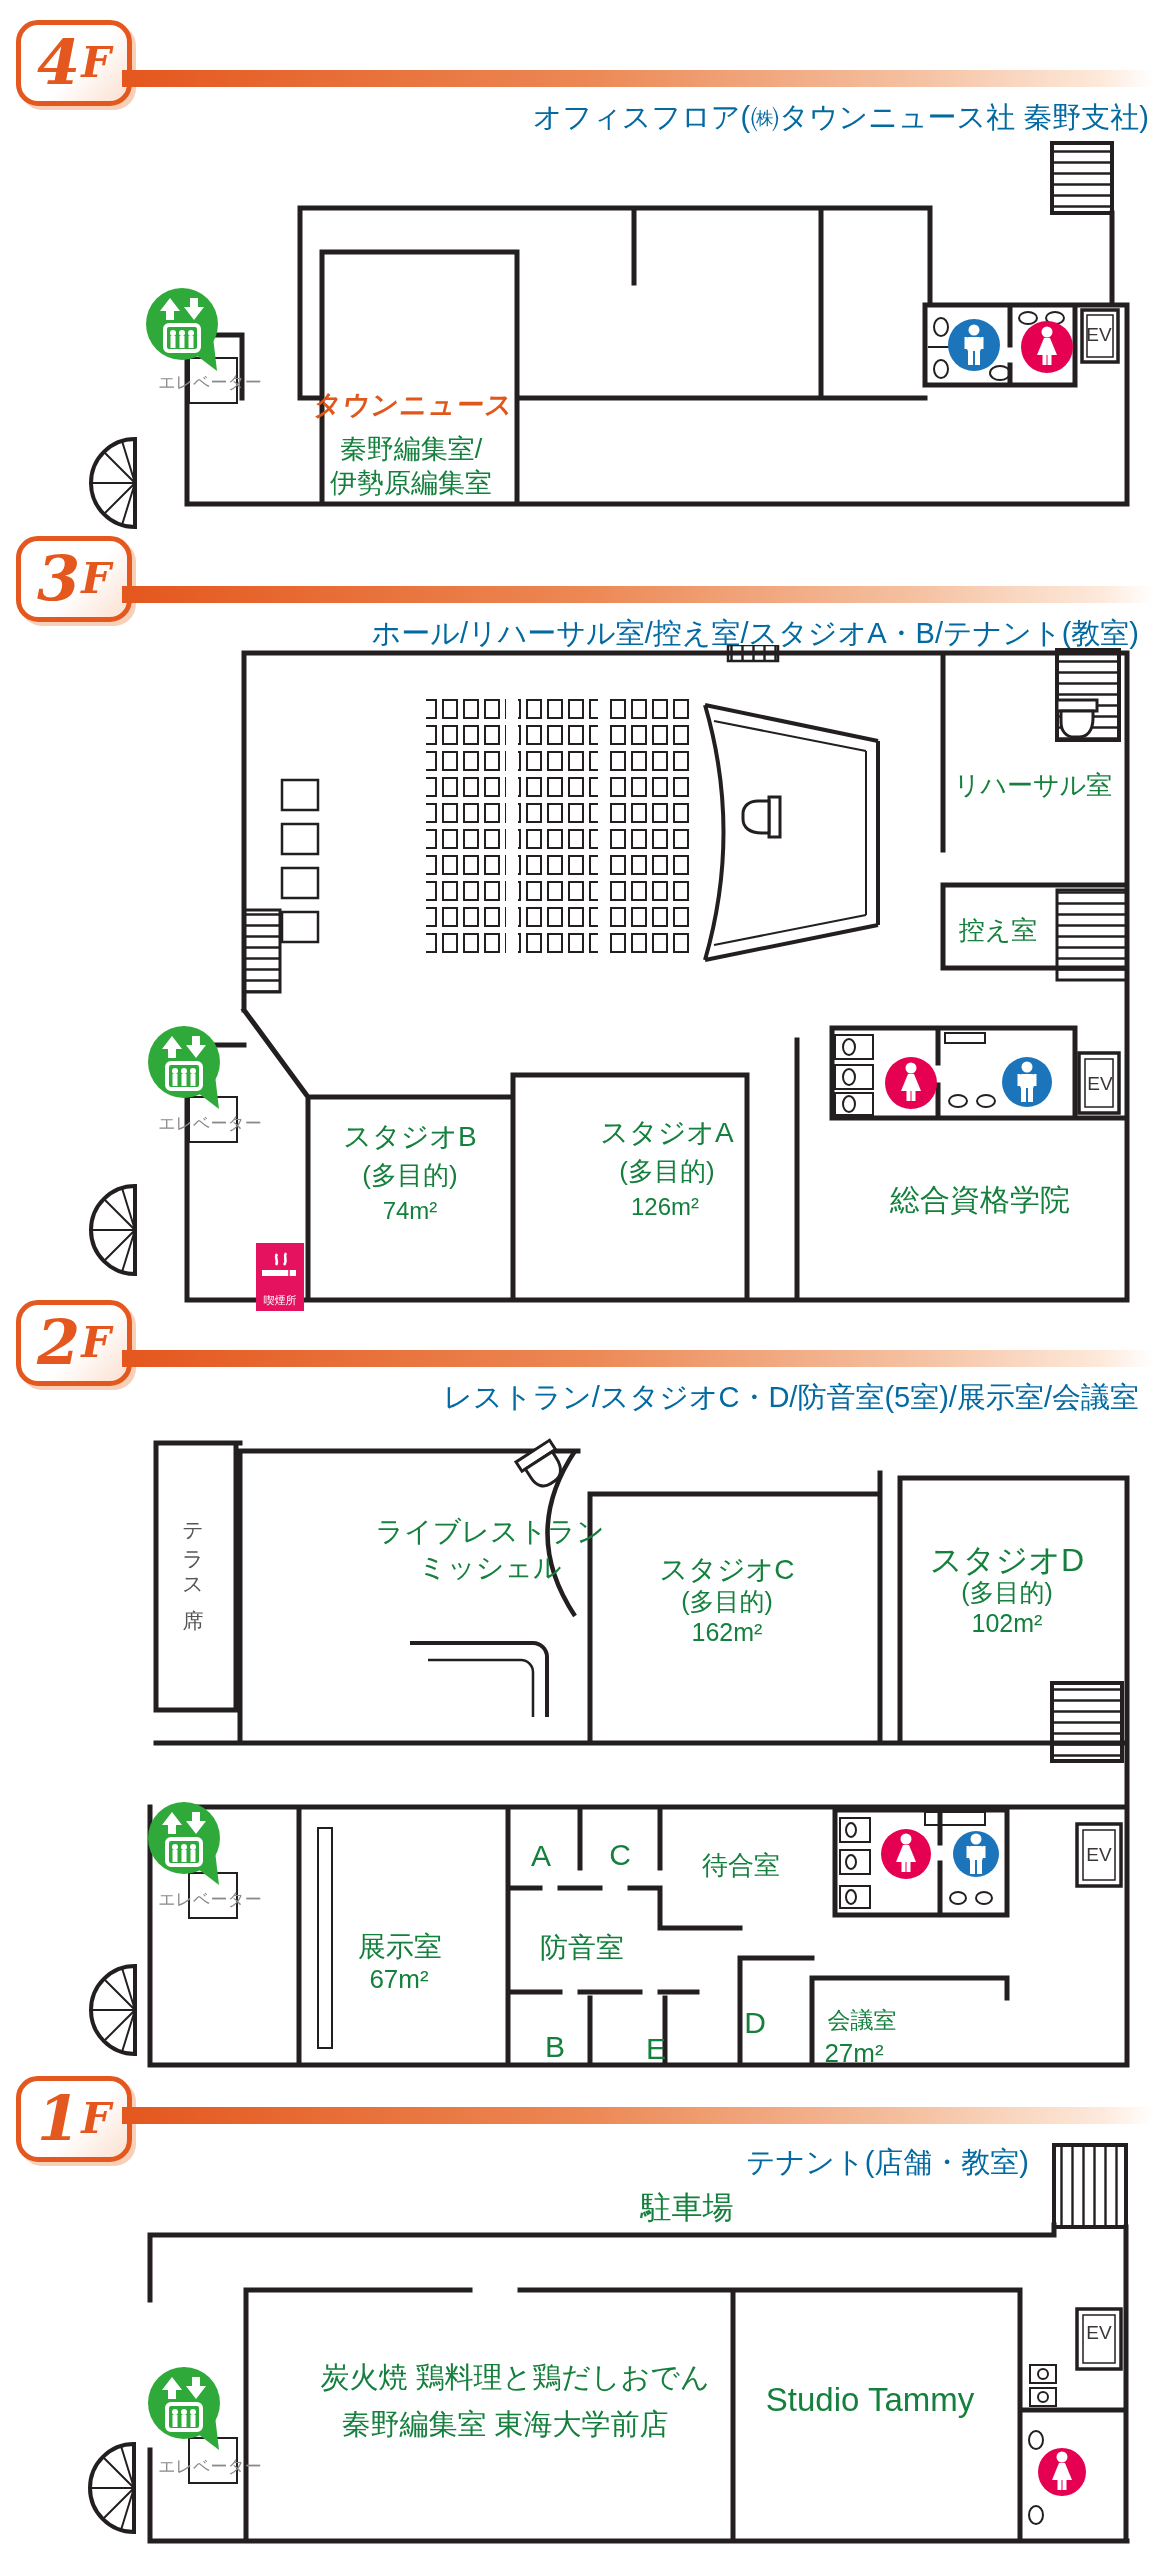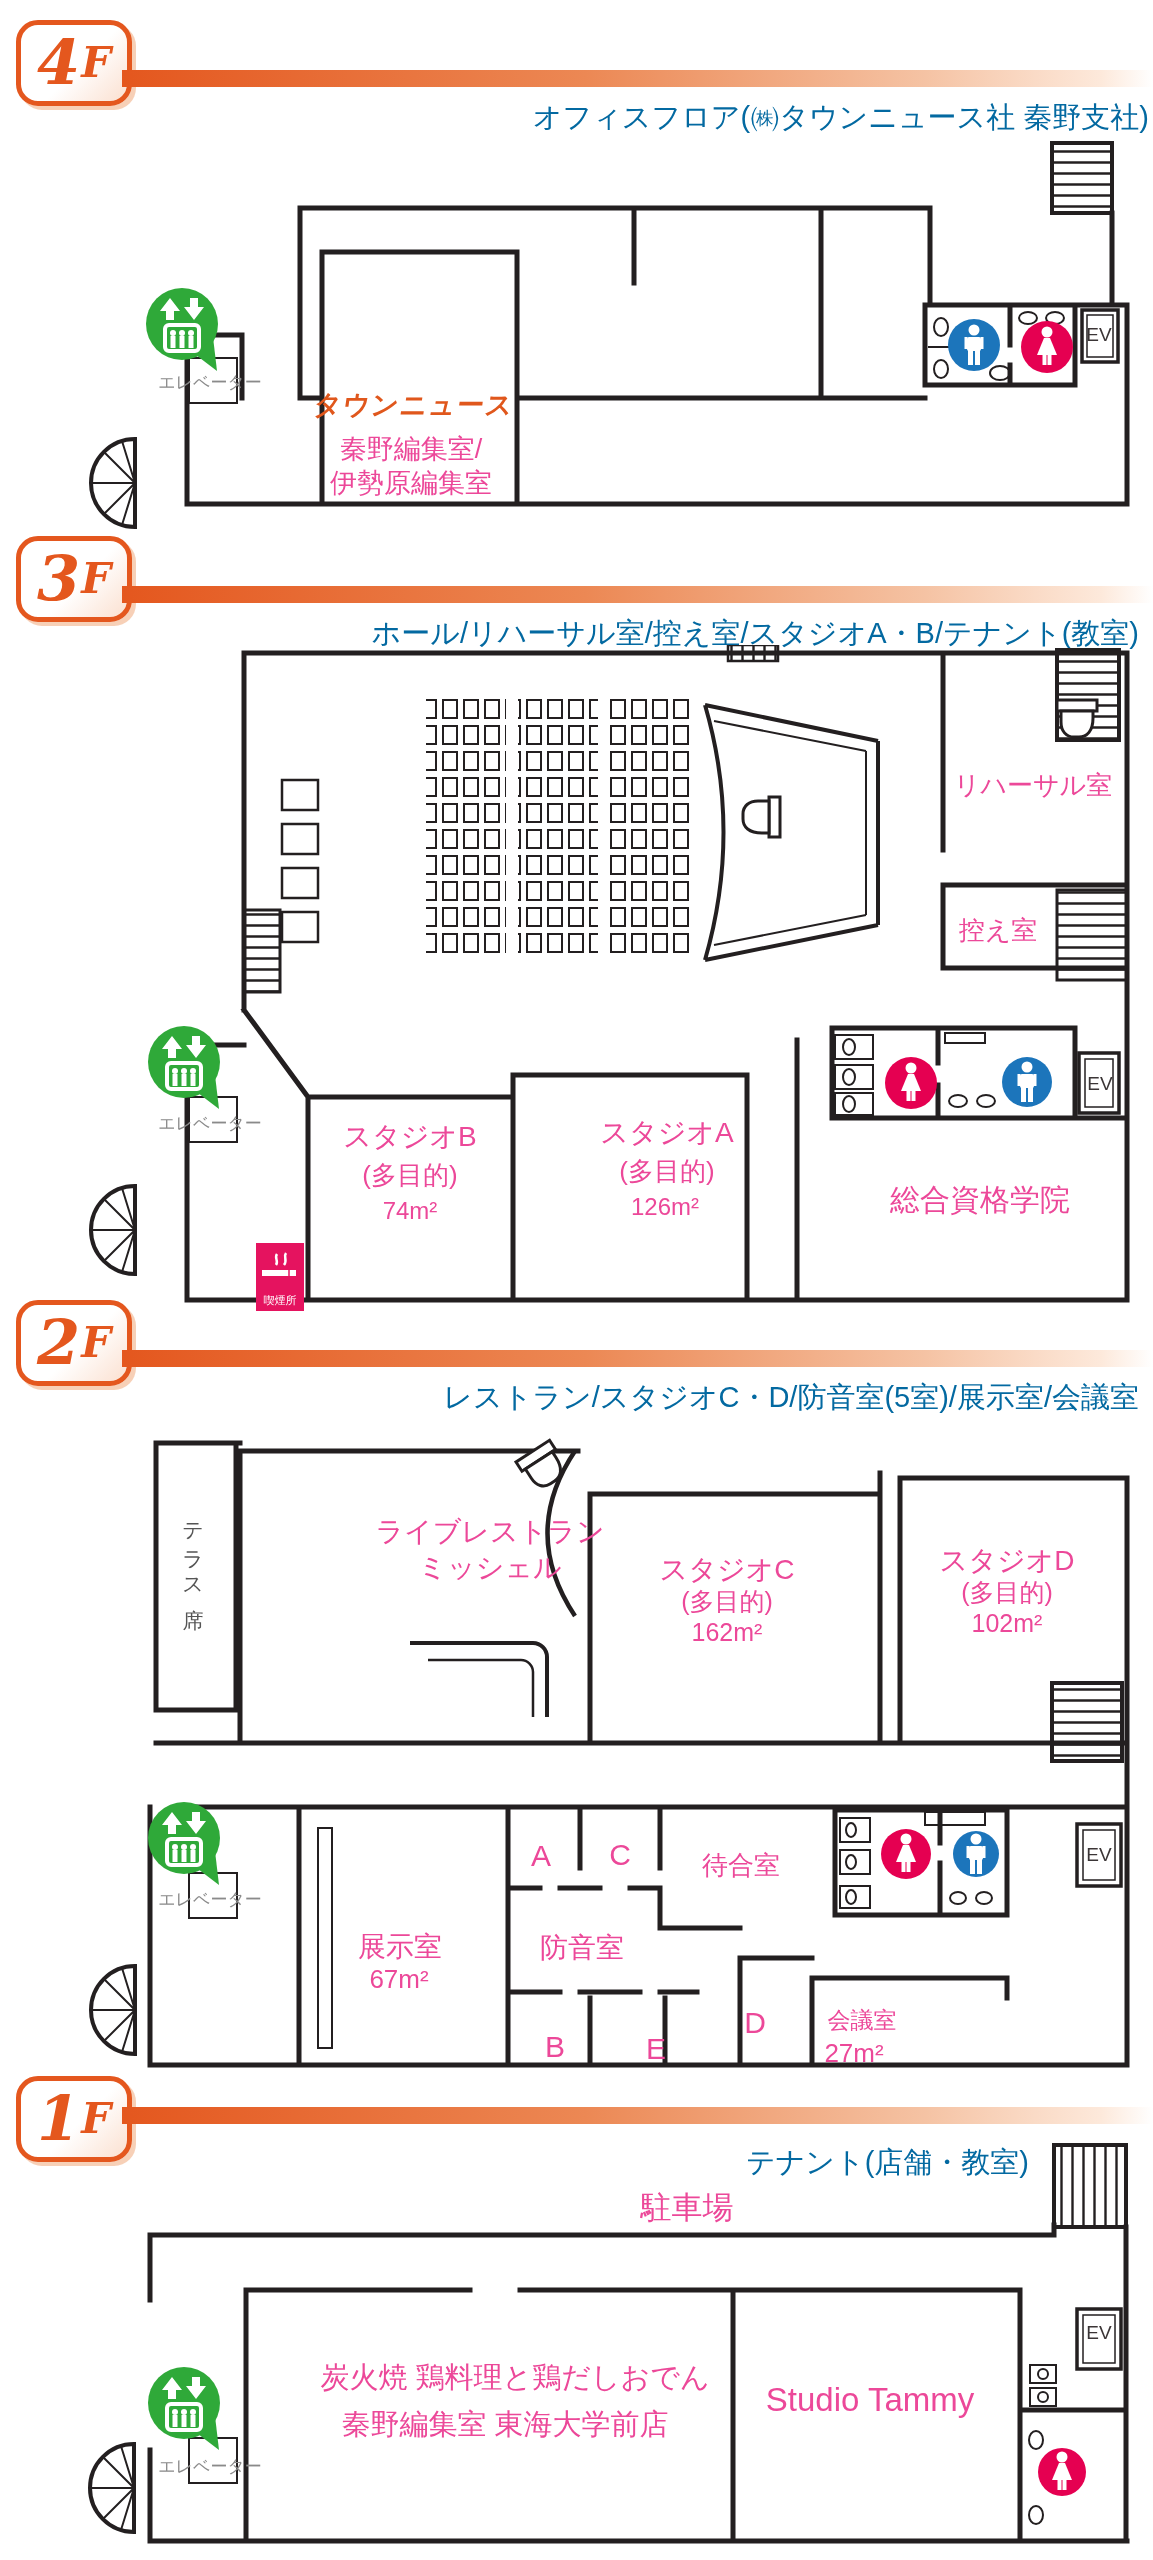--- a/index.html
+++ b/index.html
@@ -8,21 +8,21 @@
   .badge{position:absolute;left:16px;width:106px;height:76px;border:5px solid #e4571e;
          border-radius:22px;background:linear-gradient(135deg,#fff 55%,#fbe0d0 100%);
          box-shadow:4px 4px 0 rgba(238,150,95,.45);display:flex;align-items:center;justify-content:center;}
   .badge .num{font-family:"DejaVu Serif","Liberation Serif",serif;font-style:italic;font-weight:bold;
          color:#e4571e;font-size:62px;line-height:1;}
   .badge .sub{font-family:"DejaVu Serif","Liberation Serif",serif;font-style:italic;font-weight:bold;
          color:#e4571e;font-size:42px;line-height:1;margin-left:1px;}
   .bar{position:absolute;left:122px;right:0;height:17px;
        background:linear-gradient(90deg,#e4571e 0%,#ec8854 45%,#f5c3a4 78%,#fde9db 95%,#fff 100%);}
   .hdr{position:absolute;color:#0369a1;font-size:29px;white-space:nowrap;}
-  .lbl{position:absolute;transform:translate(-50%,-50%);white-space:nowrap;color:#ec4899;text-align:center;}
+  .lbl{position:absolute;transform:translate(-50%,-50%);white-space:nowrap;color:#15803d;text-align:center;}
   .plan{position:absolute;left:0;}
   .icon{position:absolute;}
   .evtxt{position:absolute;width:50px;text-align:center;color:#3b3536;font-size:19px;}
   .elv-lbl{position:absolute;width:140px;text-align:center;color:#8a8a8a;font-size:17px;}
   .vert{writing-mode:vertical-rl;letter-spacing:4px;}
   .logo{color:#e0571c;font-weight:bold;font-size:27px;transform:translate(-50%,-50%) skewX(-8deg);letter-spacing:1px;}
   .smoke-box{position:absolute;left:256px;top:1243px;width:48px;height:68px;background:#e5135f;}
   .smoke-box .cap{position:absolute;left:0;bottom:3px;width:48px;text-align:center;color:#fff;font-size:11px;}
 </style>
 </head>
@@ -292,21 +292,21 @@
       </svg>
 </div>
 <div class="elv-lbl" style="left:140px;top:1888px">エレベーター</div>
 <div class="evtxt" style="left:1074px;top:1844px">EV</div>
 <div class="lbl vert" style="left:193px;top:1552px;font-size:21px;color:#555">テラス席</div>
 <div class="lbl" style="left:490px;top:1532px;font-size:28px">ライブレストラン</div>
 <div class="lbl" style="left:490px;top:1568px;font-size:28px">ミッシェル</div>
 <div class="lbl" style="left:727px;top:1570px;font-size:28px">スタジオC</div>
 <div class="lbl" style="left:727px;top:1601px;font-size:25px">(多目的)</div>
 <div class="lbl" style="left:727px;top:1632px;font-size:25px">162m²</div>
-<div class="lbl" style="left:1007px;top:1561px;font-size:28px">スタジオD</div>
+<div class="lbl" style="left:1007px;top:1561px;font-size:32px">スタジオD</div>
 <div class="lbl" style="left:1007px;top:1592px;font-size:25px">(多目的)</div>
 <div class="lbl" style="left:1007px;top:1623px;font-size:25px">102m²</div>
 <div class="lbl" style="left:400px;top:1947px;font-size:28px">展示室</div>
 <div class="lbl" style="left:399px;top:1979px;font-size:26px">67m²</div>
 <div class="lbl" style="left:541px;top:1856px;font-size:30px">A</div>
 <div class="lbl" style="left:620px;top:1855px;font-size:30px">C</div>
 <div class="lbl" style="left:741px;top:1865px;font-size:26px">待合室</div>
 <div class="lbl" style="left:582px;top:1948px;font-size:28px">防音室</div>
 <div class="lbl" style="left:555px;top:2047px;font-size:30px">B</div>
 <div class="lbl" style="left:656px;top:2049px;font-size:30px">E</div>

